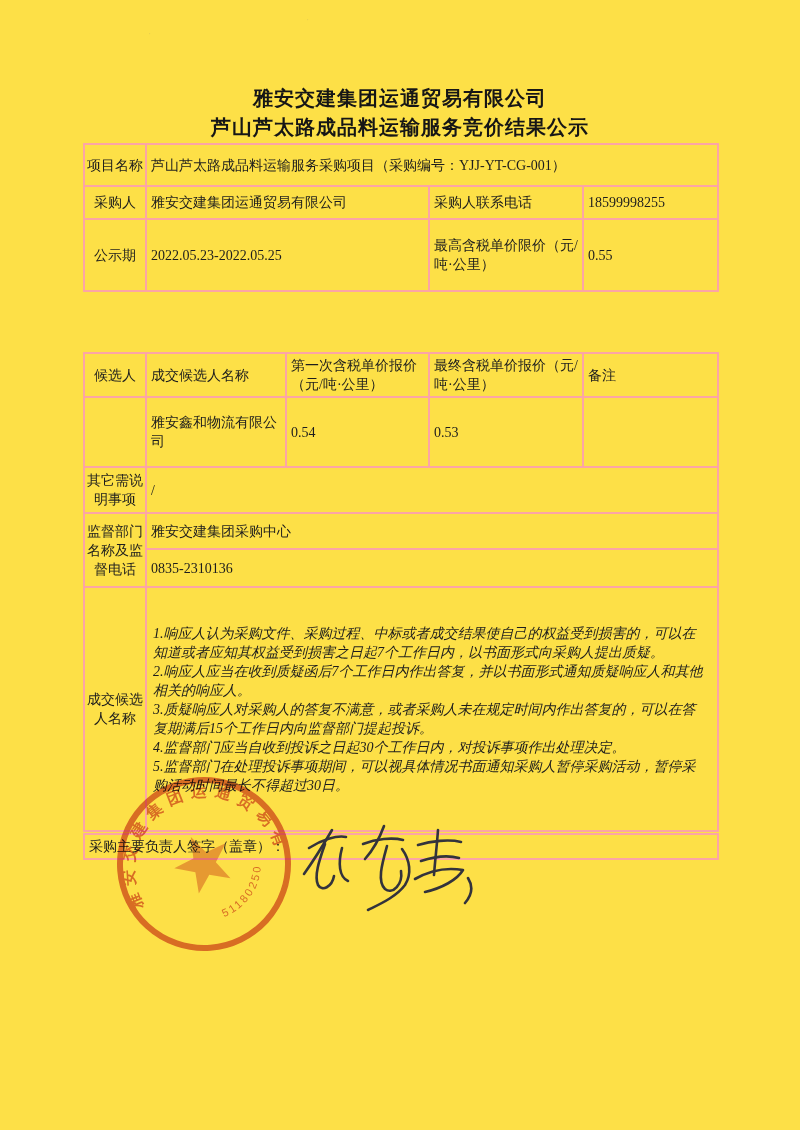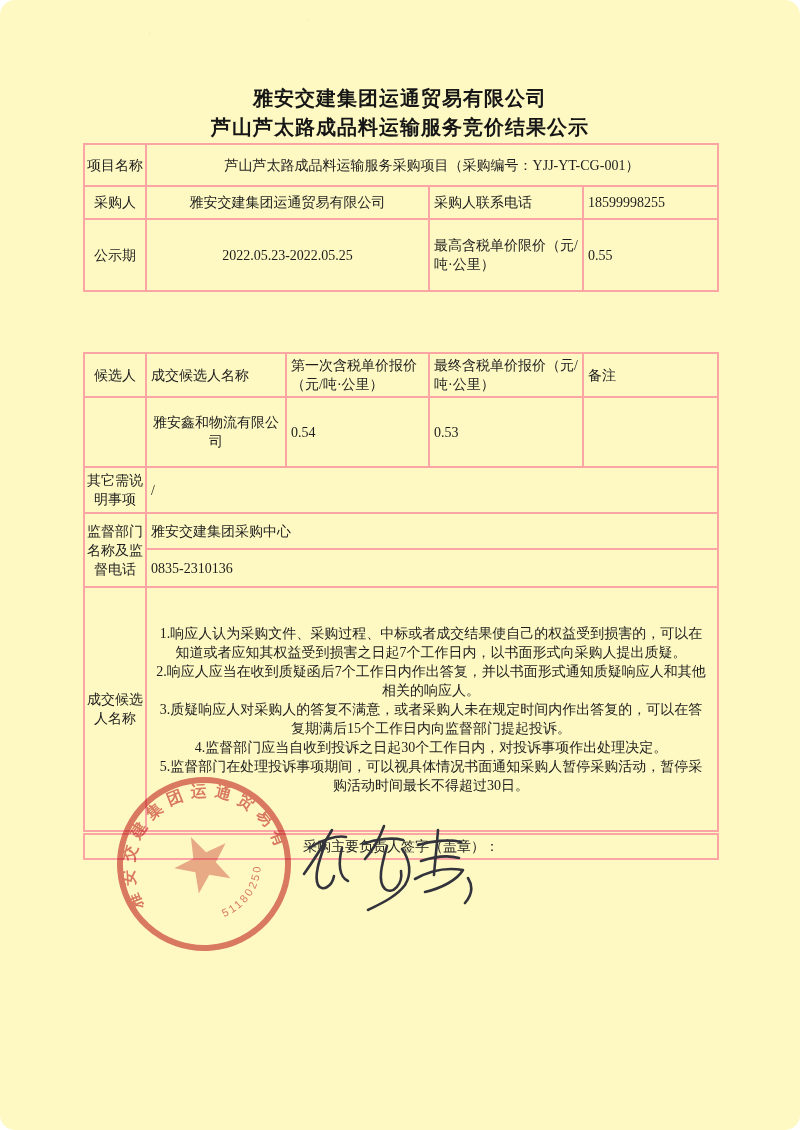--- a/index.html
+++ b/index.html
@@ -1,37 +1,37 @@
 <!DOCTYPE html>
 <html><head>
 <meta charset="utf-8">
 <style>
   html,body{margin:0;padding:0;background:#ffffff;}
   .page{
-    position:relative;width:800px;height:1130px;background:#fef9c3;
-    font-family:"Liberation Serif",serif;color:#1d1d1d;overflow:hidden;border-radius:15px;
+    position:relative;width:800px;height:1130px;background:#fde047;
+    font-family:"Liberation Serif",serif;color:#1d1d1d;overflow:hidden;
   }
   .title-block{
     position:absolute;top:84px;left:0;width:800px;text-align:center;
     font-family:"Liberation Sans",sans-serif;font-weight:bold;
     font-size:20px;line-height:29px;letter-spacing:1px;color:#161616;
   }
   table{position:absolute;border-collapse:collapse;table-layout:fixed;}
   td{
     border:2px solid #fca5a5;font-size:14px;line-height:19px;
     padding:2px 4px;overflow:hidden;word-break:break-all;
     vertical-align:middle;color:#1d1d1d;
   }
   td.lab{text-align:center;padding:2px 2px;}
   td.ctr{text-align:left;}
-  td.lft{text-align:center;}
+  td.lft{text-align:left;}
   #info-table{left:83px;top:143px;width:636px;}
   #candidates-table{left:83px;top:352px;width:636px;}
   #signature-table{left:83px;top:833px;width:636px;}
-  .objection-text div{margin:0 0 0 0;}
+  .objection-text div{margin:0 0 0 0;font-style:italic;}
   .objection-text{padding:6px 8px 6px 6px;}
   .seal-svg{position:absolute;left:109px;top:769px;mix-blend-mode:multiply;}
   .sig-svg{position:absolute;left:292px;top:818px;}
   .smudge{position:absolute;opacity:.16;color:#777;font-size:10px;}
 </style>
 </head>
 <body>
 
 <div class="page">
 

